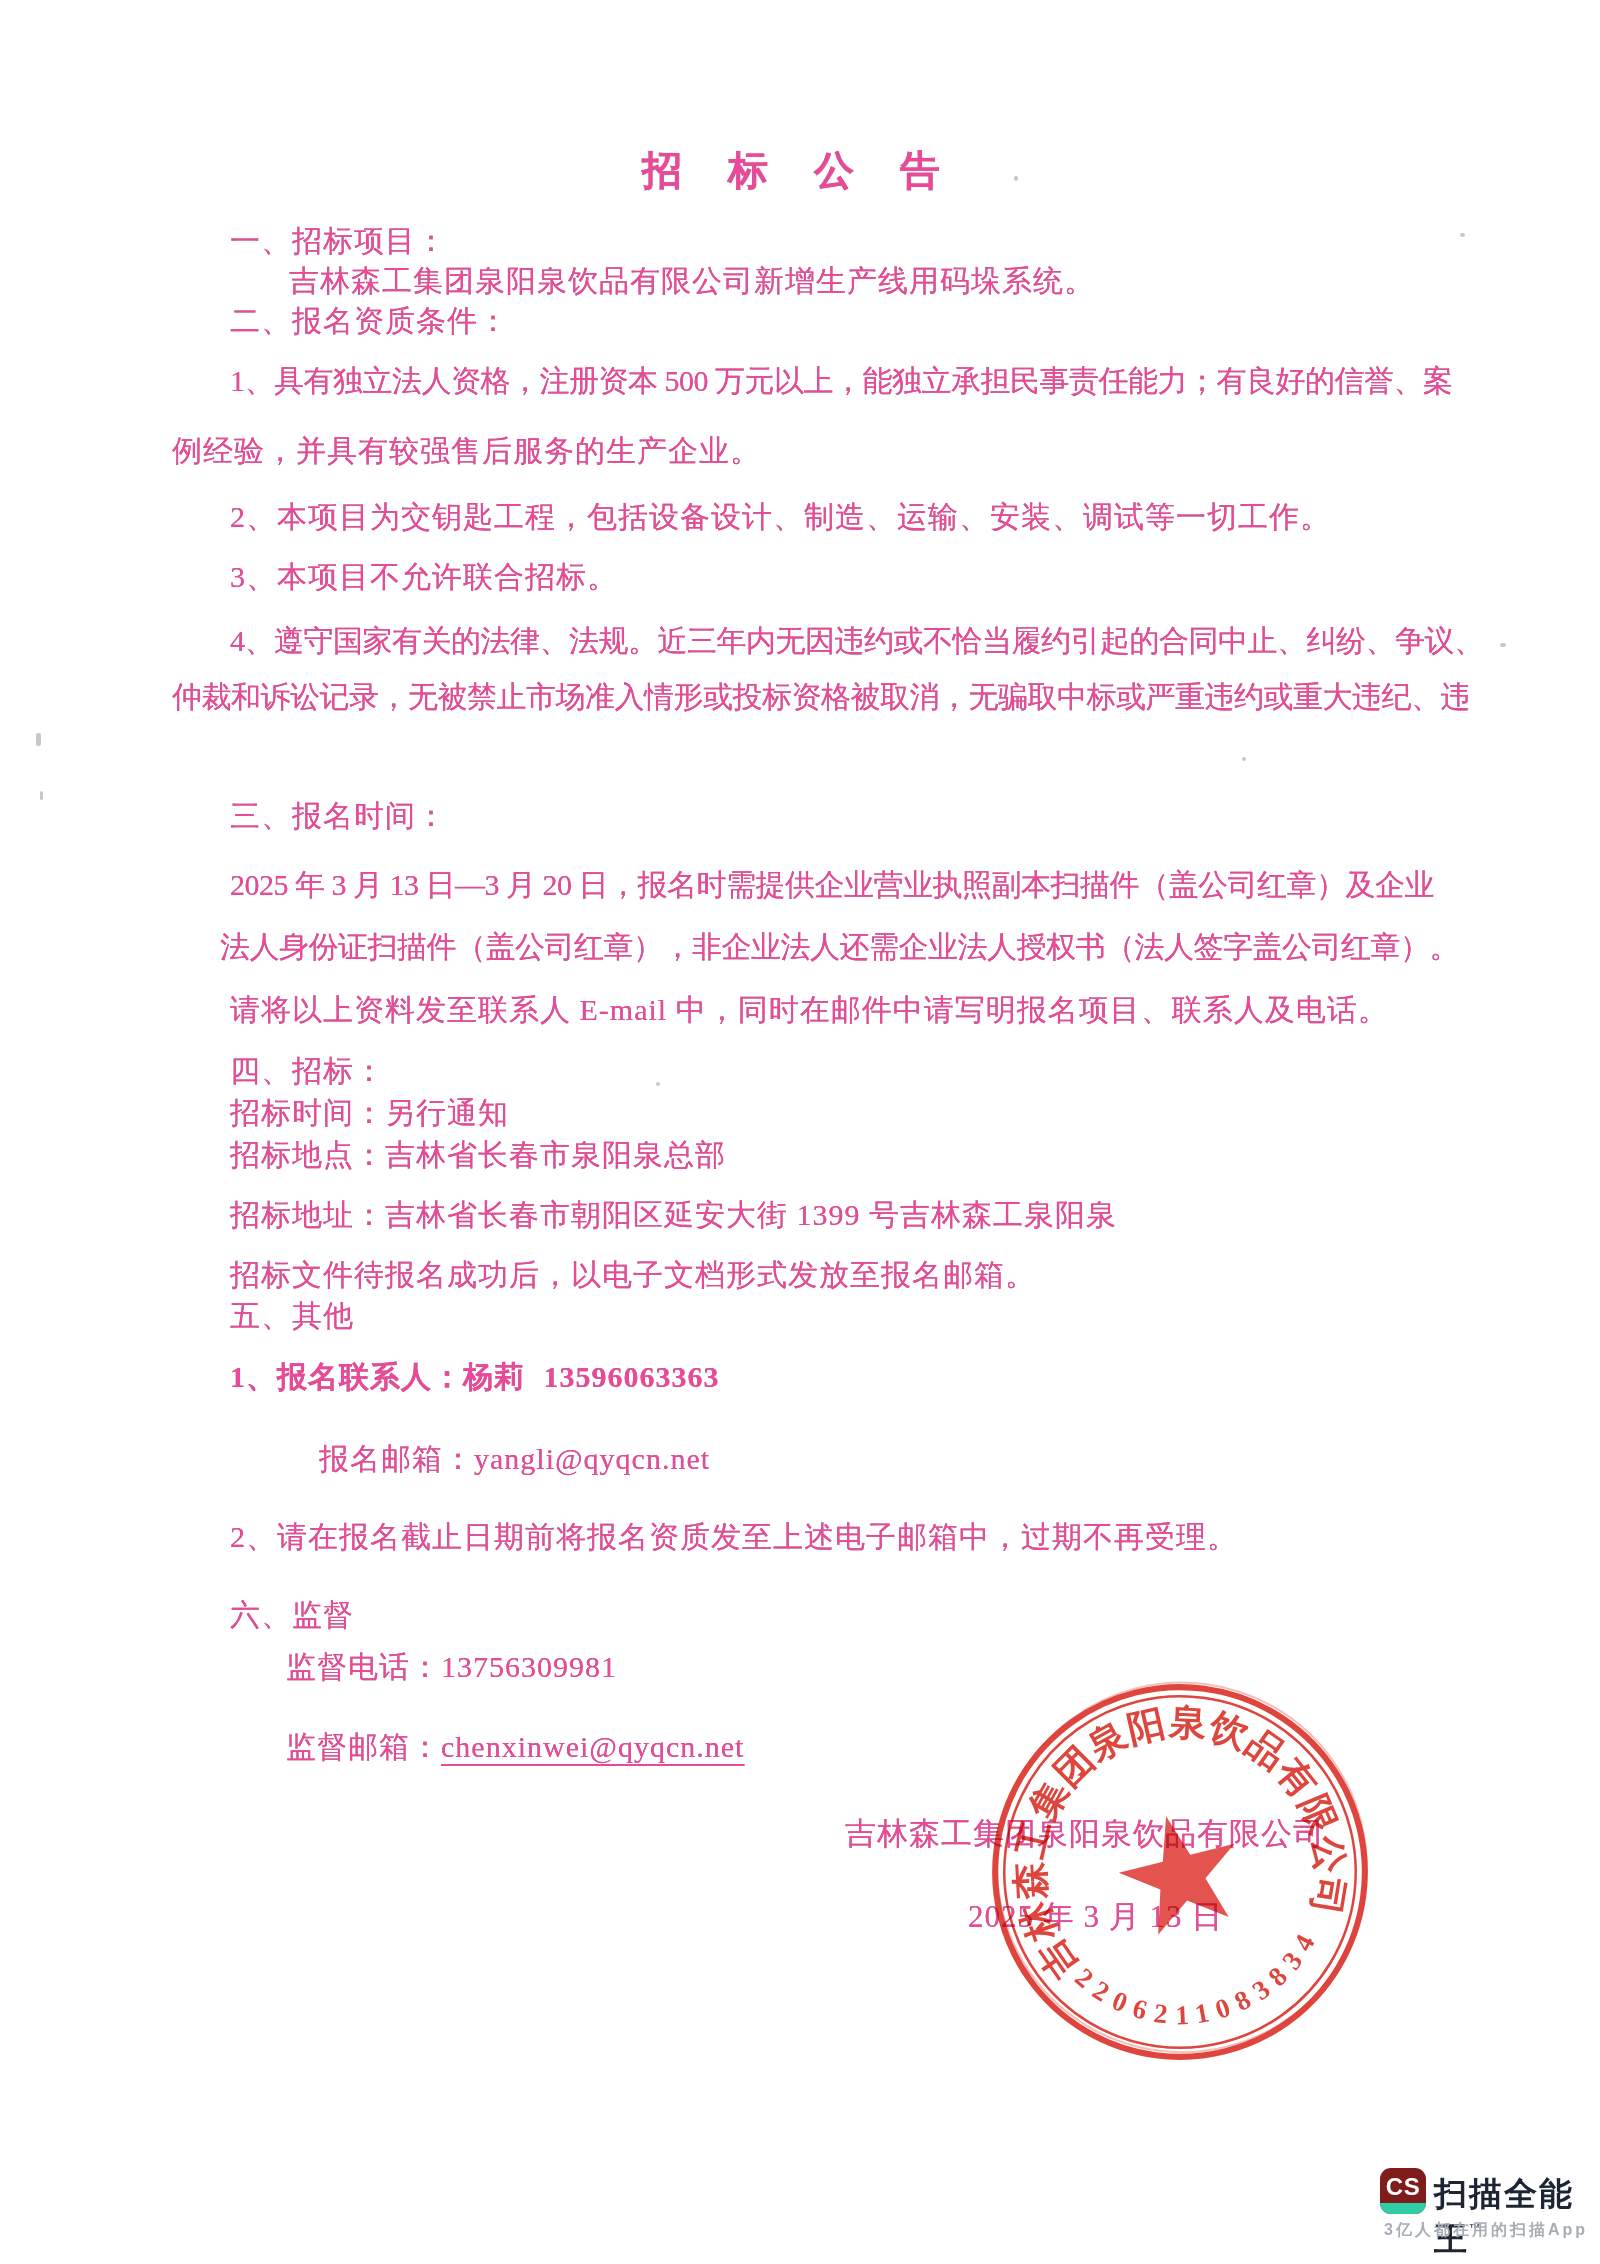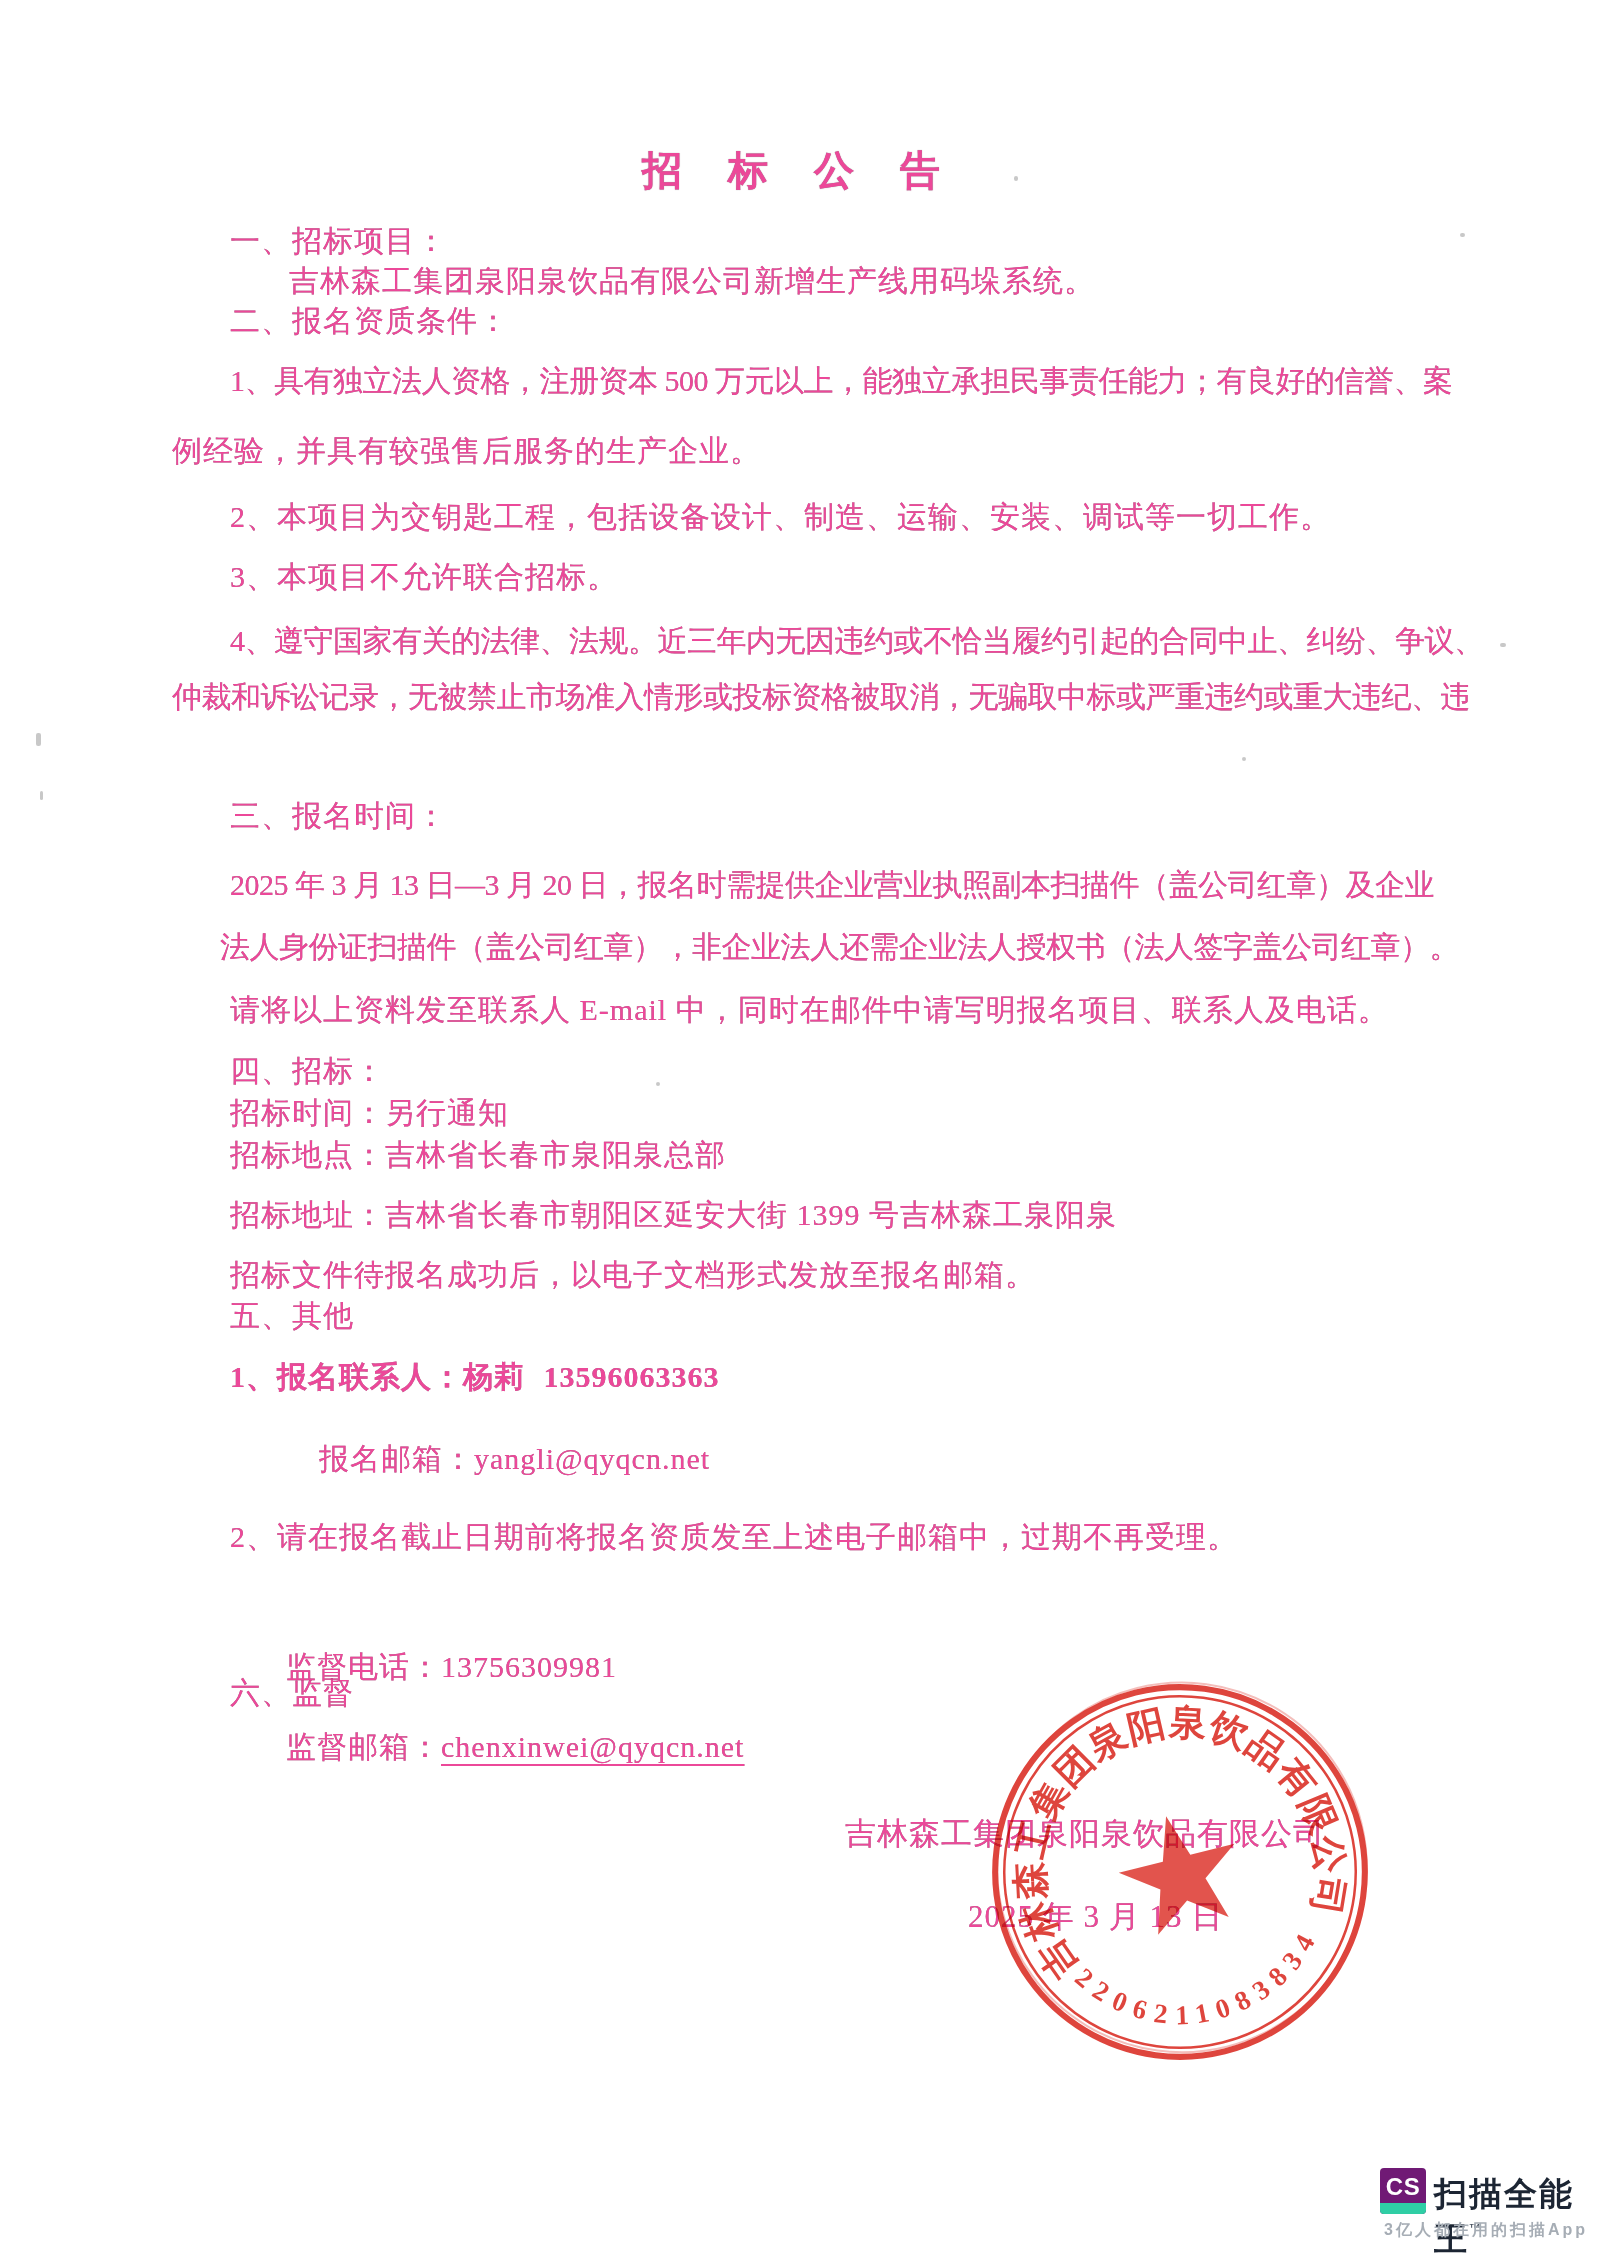--- a/index.html
+++ b/index.html
@@ -23,22 +23,22 @@
   .stamp{
     position:absolute;left:978px;top:1670px;width:404px;height:404px;
     transform:rotate(-14deg);mix-blend-mode:multiply;opacity:0.92;
   }
   .stamp svg{width:100%;height:100%;}
   
   .speck{position:absolute;background:#9b9b9b;opacity:0.55;border-radius:2px;}
   
   .wm{position:absolute;font-family:"Liberation Sans","DejaVu Sans",sans-serif;}
   .wm-logo{
-    left:1380px;top:2168px;width:46px;height:46px;border-radius:4px;overflow:hidden;
-    background:#701a75;
+    left:1380px;top:2168px;width:46px;height:46px;border-radius:11px;overflow:hidden;
+    background:#7f1d1d;
   }
   .wm-logo .teal{position:absolute;left:0;bottom:0;width:46px;height:11px;background:#2fcea5;}
   .wm-logo .cs{
     position:absolute;left:0;top:1px;width:46px;height:35px;display:flex;align-items:center;justify-content:center;
     color:#ffffff;font-weight:800;font-size:24px;letter-spacing:0.5px;
   }
   .wm-title{left:1434px;top:2172px;font-size:33px;font-weight:700;color:#1c2533;letter-spacing:2px;}
   .wm-tm{font-size:12px;vertical-align:18px;font-weight:600;color:#4a5360;letter-spacing:0;}
   .wm-tagline{left:1384px;top:2220px;font-size:16px;color:#a6adb5;letter-spacing:3px;font-weight:700;}
 </style>
@@ -69,21 +69,21 @@
   <div class="ln" style="left:230px;top:1094px;">招标时间：另行通知</div>
   <div class="ln" style="left:230px;top:1136px;">招标地点：吉林省长春市泉阳泉总部</div>
   <div class="ln" style="left:230px;top:1196px;">招标地址：吉林省长春市朝阳区延安大街 1399 号吉林森工泉阳泉</div>
   <div class="ln" style="left:230px;top:1256px;">招标文件待报名成功后，以电子文档形式发放至报名邮箱。</div>
 
   <div class="ln" style="left:230px;top:1297px;">五、其他</div>
   <div class="ln" style="left:230px;top:1358px;word-spacing:10px;font-weight:bold;">1、报名联系人：杨莉 13596063363</div>
   <div class="ln" style="left:292px;top:1440px;margin-left:27px;">报名邮箱：yangli@qyqcn.net</div>
   <div class="ln" style="left:230px;top:1518px;">2、请在报名截止日期前将报名资质发至上述电子邮箱中，过期不再受理。</div>
 
-  <div class="ln" style="left:230px;top:1674px;text-align:right;">六、监督</div>
+  <div class="ln" style="left:230px;top:1596px;text-align:right;">六、监督</div>
   <div class="ln" style="left:286px;top:1648px;">监督电话：13756309981</div>
   <div class="ln" style="left:286px;top:1728px;">
     <span>监督邮箱：</span><span class="underlined">chenxinwei@qyqcn.net</span>
   </div>
 
   <div class="ln sig" style="left:845px;top:1815px;">吉林森工集团泉阳泉饮品有限公司</div>
   <div class="ln sig" style="left:968px;top:1898px;">2025 年 3 月 13 日</div>
 
   <div class="stamp">
     <svg viewBox="0 0 400 400">

